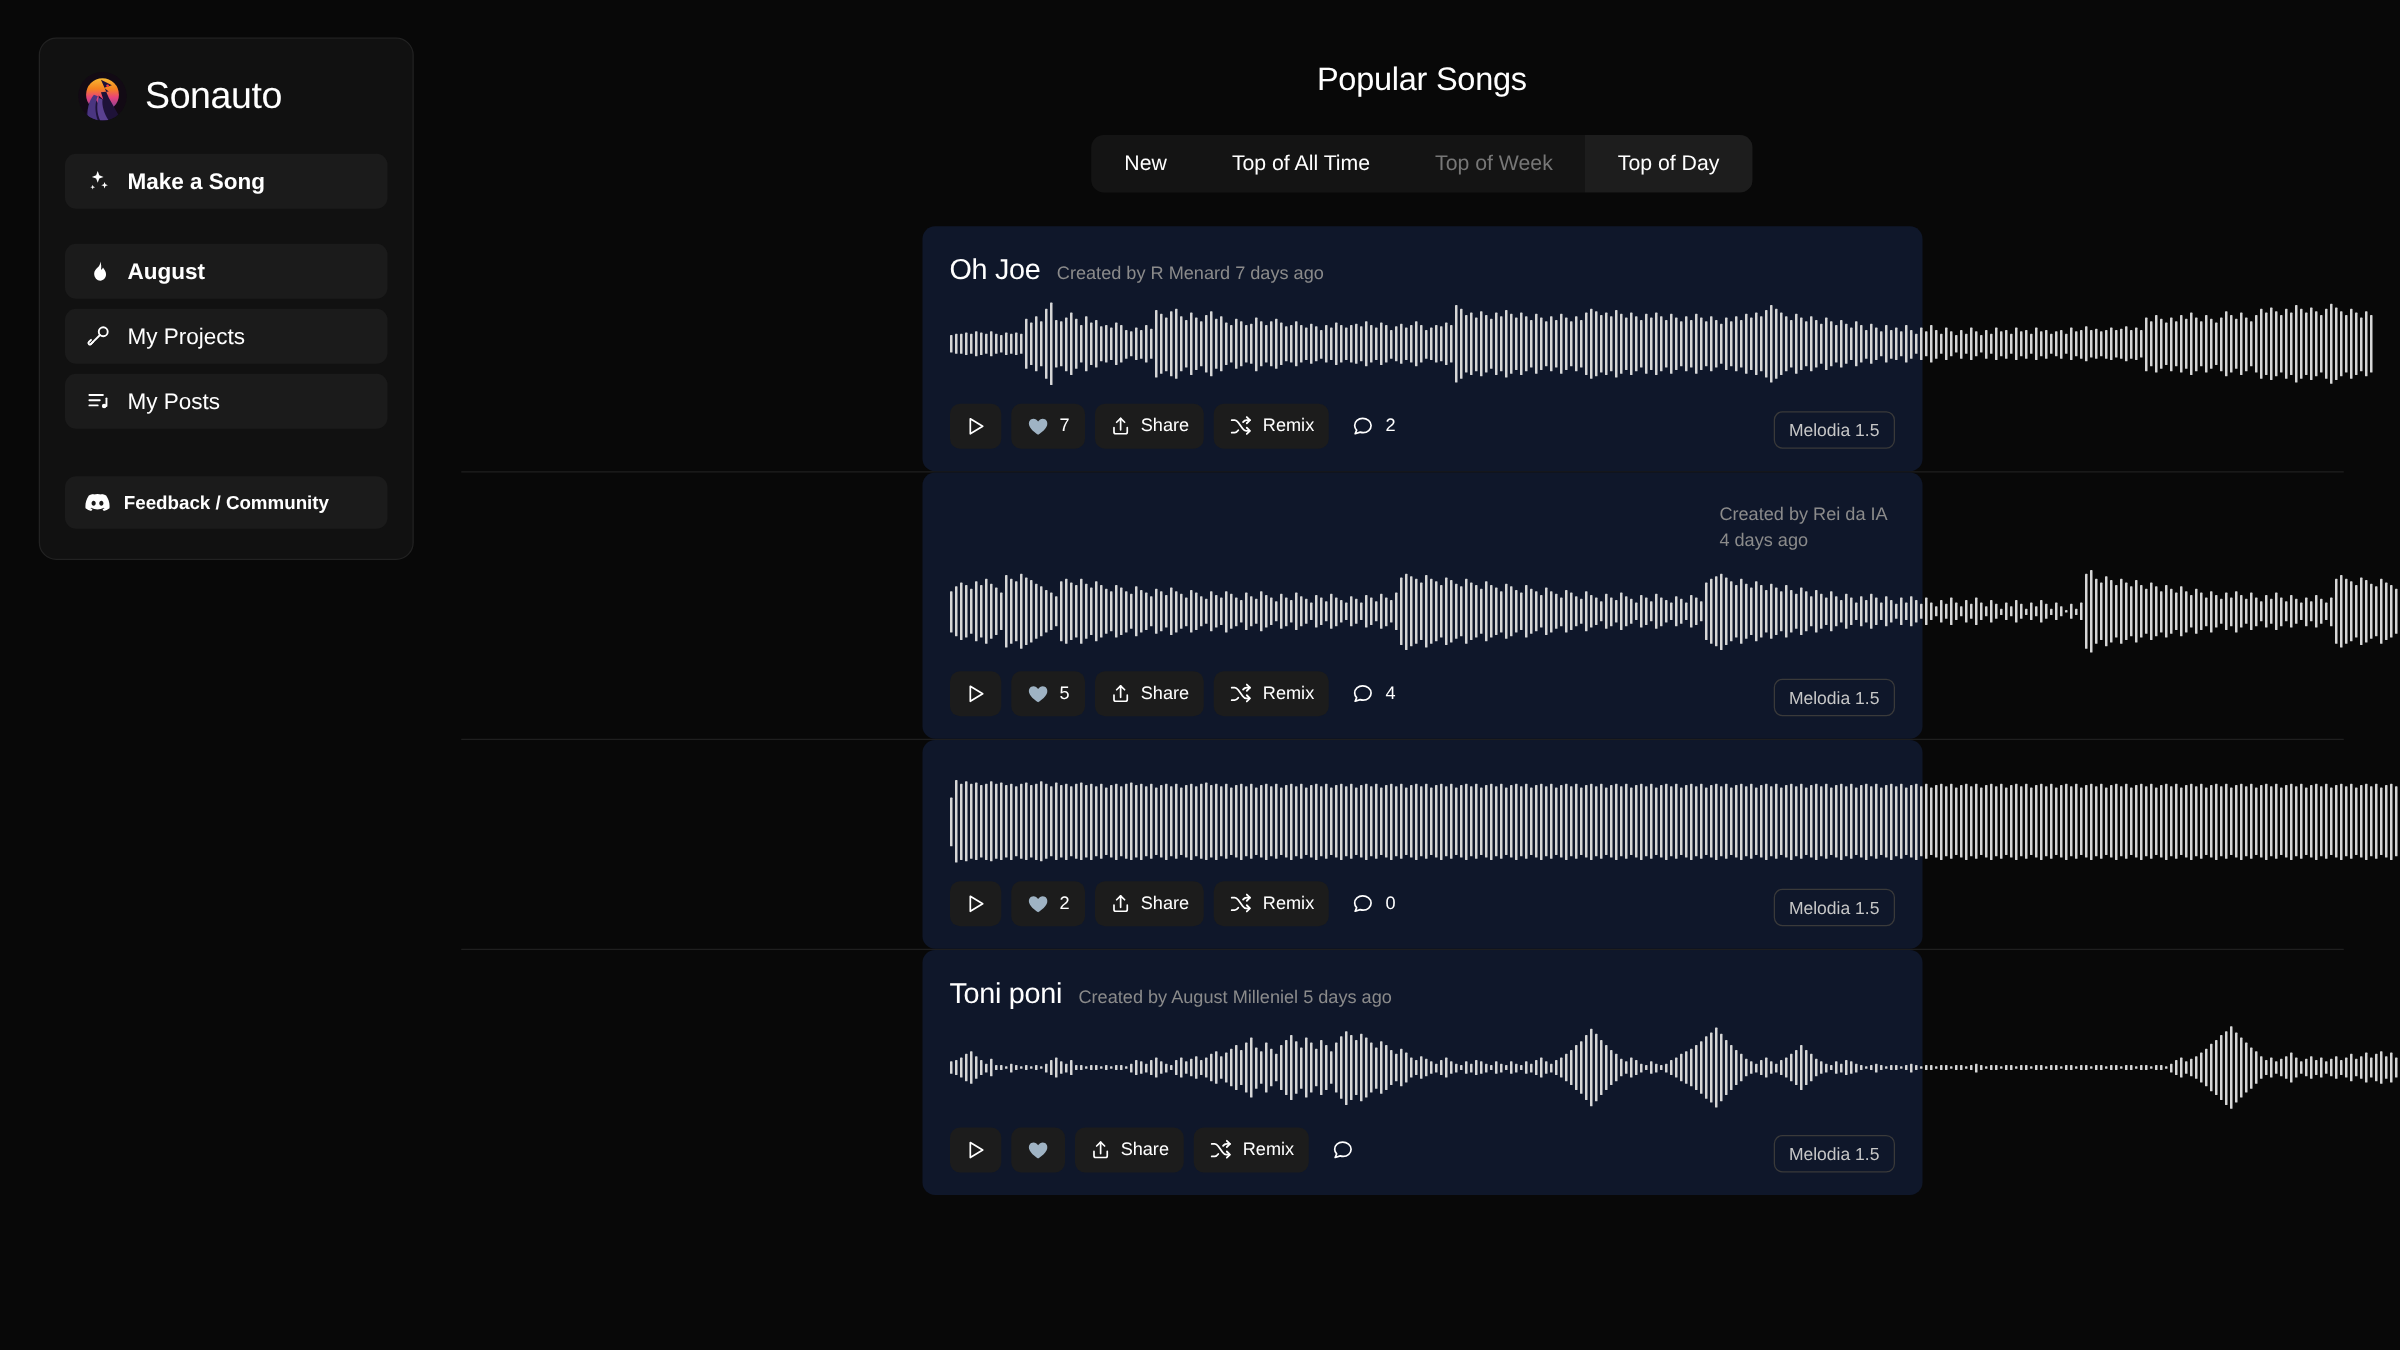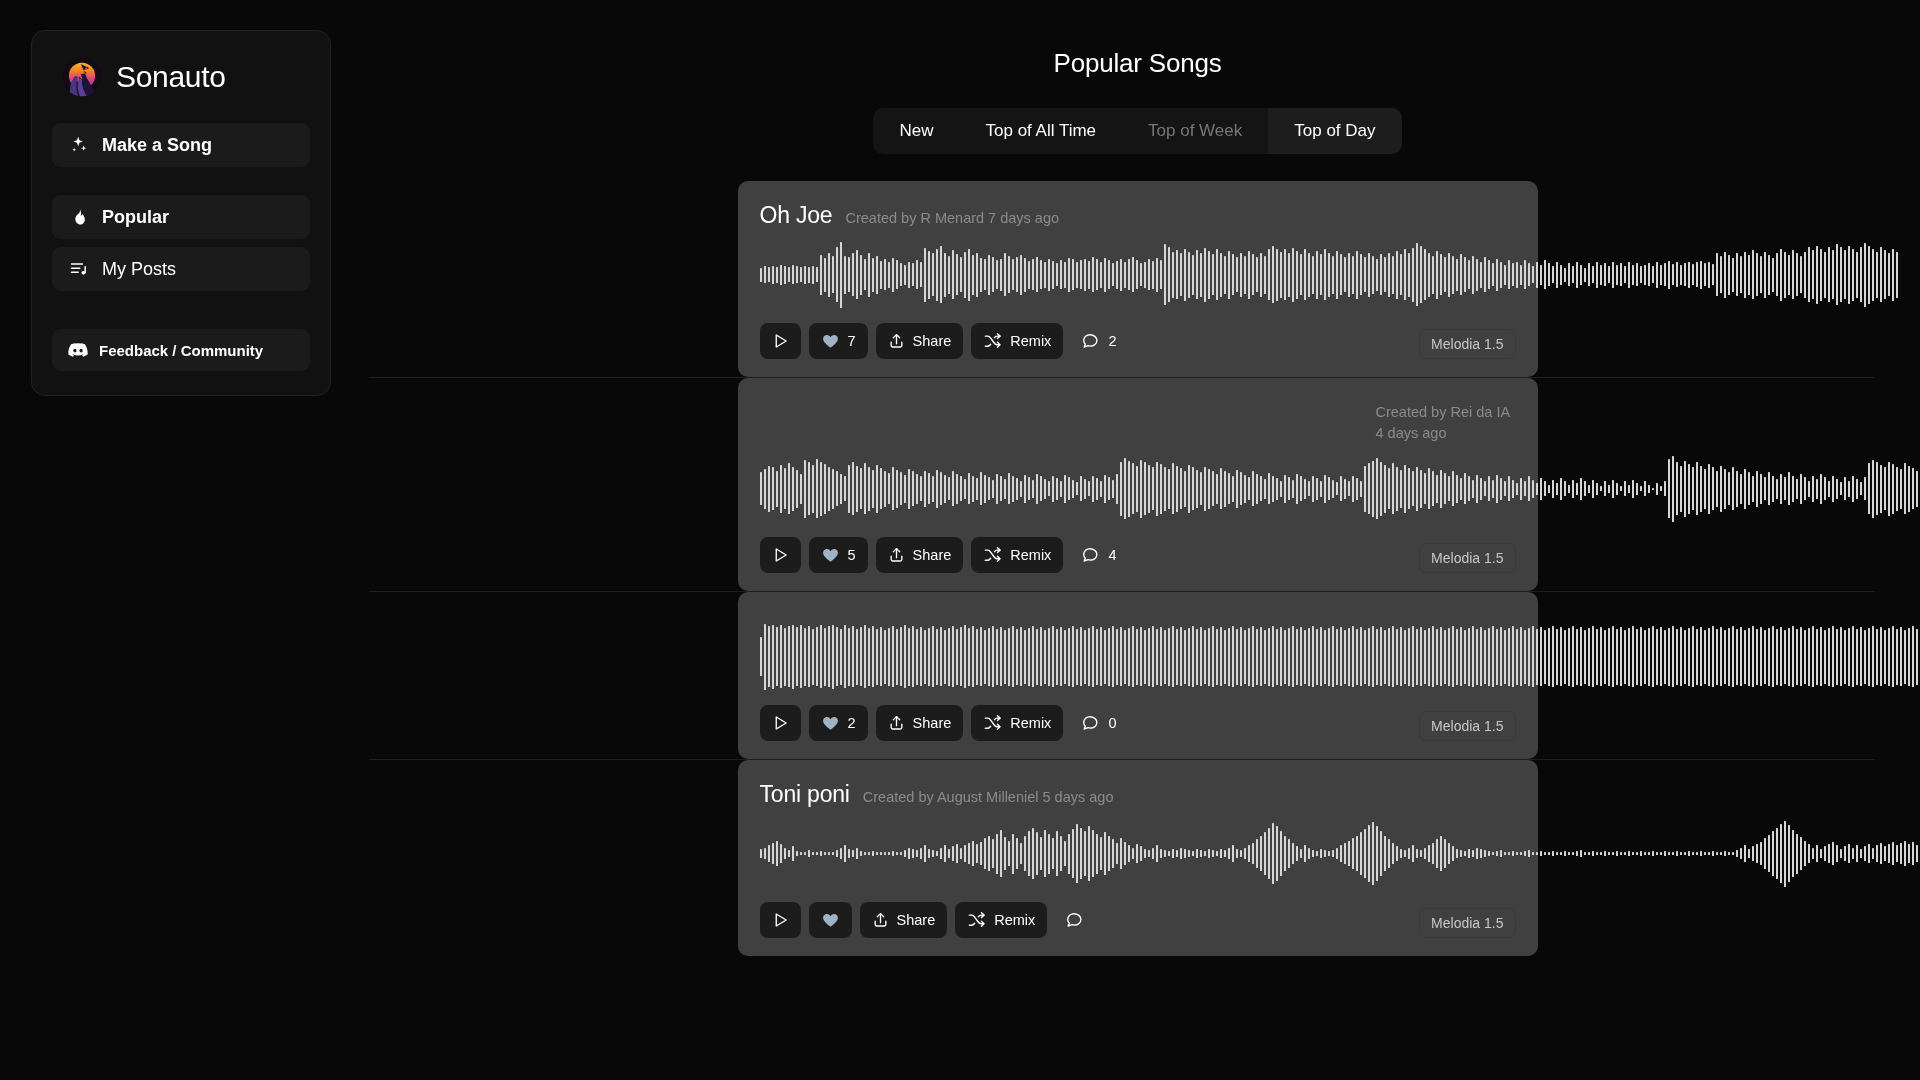--- a/index.html
+++ b/index.html
@@ -68,21 +68,21 @@
   }
   .tab.dim { color: #777777; }
   .tab.hl { background: #1d1d1d; }
 
   .feed { margin-top: 27px; }
   .card-row { position: relative; }
   .divider { height: 1px; background: #1f1f1f; margin: 0 0; width: 1506px; margin-left: 14px; }
 
   .card {
     width: 800px; margin: 0 auto;
-    background: #404040;
+    background: #0f172a;
     border-radius: 10px;
     padding: 20px 22px 18px 22px;
     position: relative;
   }
   .card-head { display: flex; align-items: baseline; gap: 13px; }
   .card-head.wrapping { align-items: flex-start; }
   .song-title { color: #ffffff; font-size: 23px; font-weight: 400; line-height: 1.25; letter-spacing: -0.2px; }
   .song-title.wide { max-width: 540px; }
   .song-meta { color: #8b8b8b; font-size: 14.5px; line-height: 1.45; }
   .song-meta.narrow { max-width: 140px; margin-left: auto; text-align: left; padding-top: 4px; }
@@ -155,23 +155,33 @@
         </div>
 
         <div class="nav-gap"></div>
 
         <div class="nav-item strong">
           <span class="ico">
             <svg width="18" height="20" viewBox="0 0 24 24" fill="#fff">
               <path d="M13.5 1.5c.4 3.2-1.1 4.9-2.7 6.5C9 9.8 7.1 11.5 7.1 14.6c0 4 3.1 7.4 6.6 7.4 3.4 0 6.1-2.9 6.1-6.7 0-3.6-2-5.4-3.3-7.4-.4 1.4-1.3 2.1-2.2 2.4.7-2.6.5-5.9-.8-8.8z"></path>
             </svg>
           </span>
-          <span>Popular</span>
+          <span>August</span>
         </div>
 
+        <div class="nav-item">
+          <span class="ico">
+            <svg width="20" height="20" viewBox="0 0 24 24" fill="none" stroke="#fff" stroke-width="1.8" stroke-linecap="round">
+              <circle cx="16.3" cy="7.7" r="4.3"></circle>
+              <path d="M13.2 10.8L4.6 19.4"></path>
+              <path d="M6.6 17.4l-2.1 2.1a1.4 1.4 0 01-2-2l2.1-2.1"></path>
+            </svg>
+          </span>
+          <span>My Projects</span>
+        </div>
 
         <div class="nav-item">
           <span class="ico">
             <svg width="20" height="20" viewBox="0 0 24 24" fill="none" stroke="#fff" stroke-width="1.8" stroke-linecap="round">
               <path d="M3 6h13M3 11h10M3 16h8"></path>
               <circle cx="17.2" cy="16.6" r="2.2" fill="#fff" stroke="none"></circle>
               <path d="M19.4 16.6V9.2" stroke-width="1.8"></path>
             </svg>
           </span>
           <span>My Posts</span>

